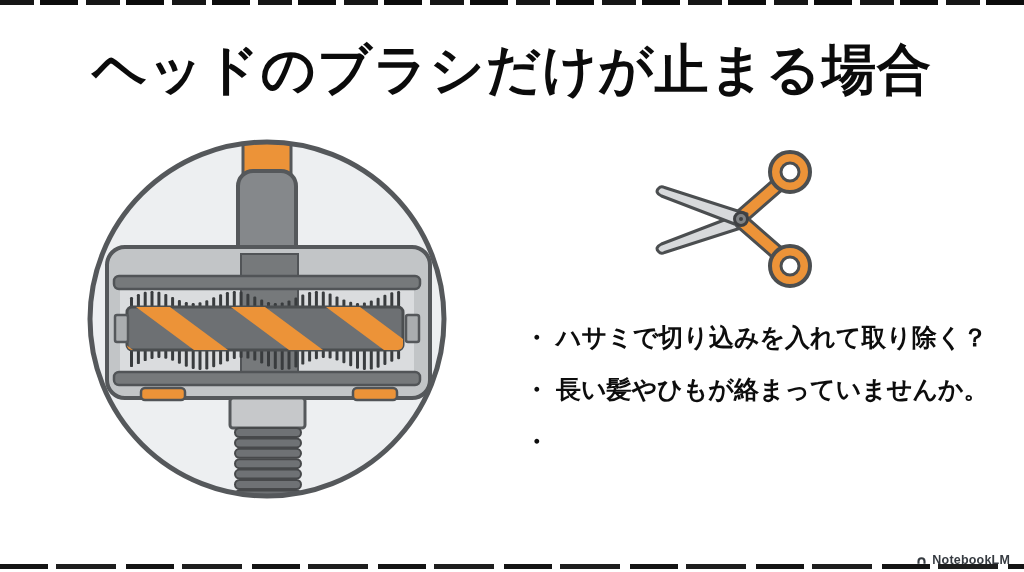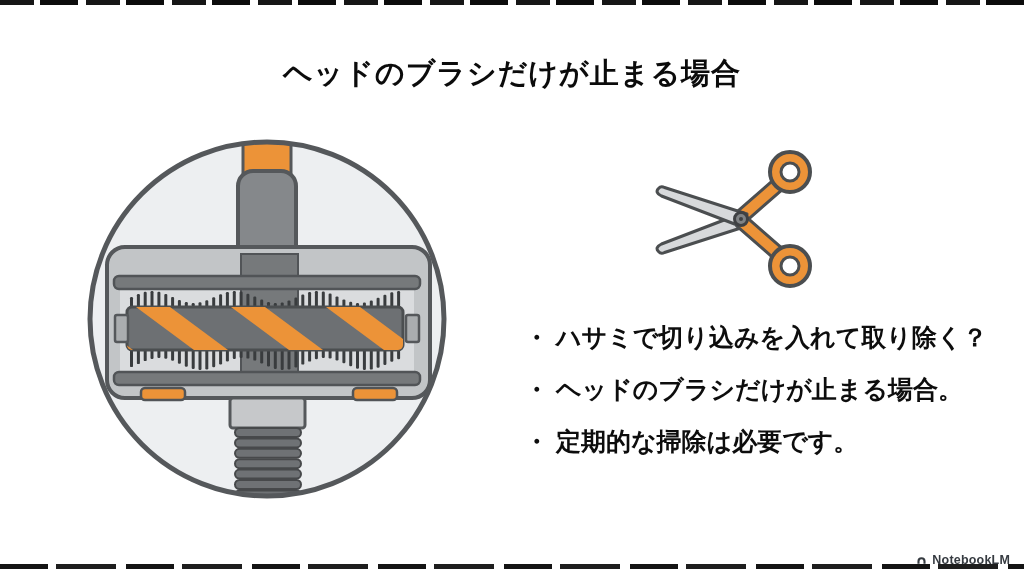--- a/index.html
+++ b/index.html
@@ -25,25 +25,24 @@
   }
   .edge.bottom{
     bottom:3px;
     background:
       repeating-linear-gradient(90deg,#141414 0 48px,transparent 48px 56px,#1e1e1e 56px 116px,transparent 116px 126px);
   }
   .title{
     position:absolute;
     top:34px;left:0;width:100%;
     text-align:center;
-    font-size:29px;
+    font-size:54px;
     font-weight:800;
     letter-spacing:1px;
     color:#0b0b0b;
-    margin-top:20px;
   }
   .illus-left{
     position:absolute;left:84px;top:136px;width:366px;height:366px;
   }
   .illus-scissors{
     position:absolute;left:648px;top:146px;width:200px;height:158px;
   }
   .bullets{
     position:absolute;left:524px;top:320px;width:478px;
     list-style:none;
@@ -241,26 +240,25 @@
   </svg>
 </div>
 
 <ul class="bullets">
   <li>
     <span class="marker">・</span>
     <span class="blines">ハサミで切り込みを入れて取り除く？</span>
   </li>
   <li>
     <span class="marker">・</span>
-    <span class="blines">ヘッドのブラシだけが止まる場合。</span>
+    <span class="blines">長い髪やひもが絡まっていませんか。</span>
   </li>
   <li>
     <span class="marker">・</span>
     <span class="blines">
-      <div>定期的な掃除は必要です。</div>
     </span>
   </li>
 </ul>
 
 <div class="footer">
   <svg viewBox="0 0 16 16" width="13" height="13">
     <path d="M3,12 L3,9 A5,5 0 0 1 13,9 L13,12 L10.4,12 L10.4,9 A2.4,2.4 0 0 0 5.6,9 L5.6,12 Z" fill="#363b41"></path>
   </svg>
   <span>NotebookLM</span>
 </div>

